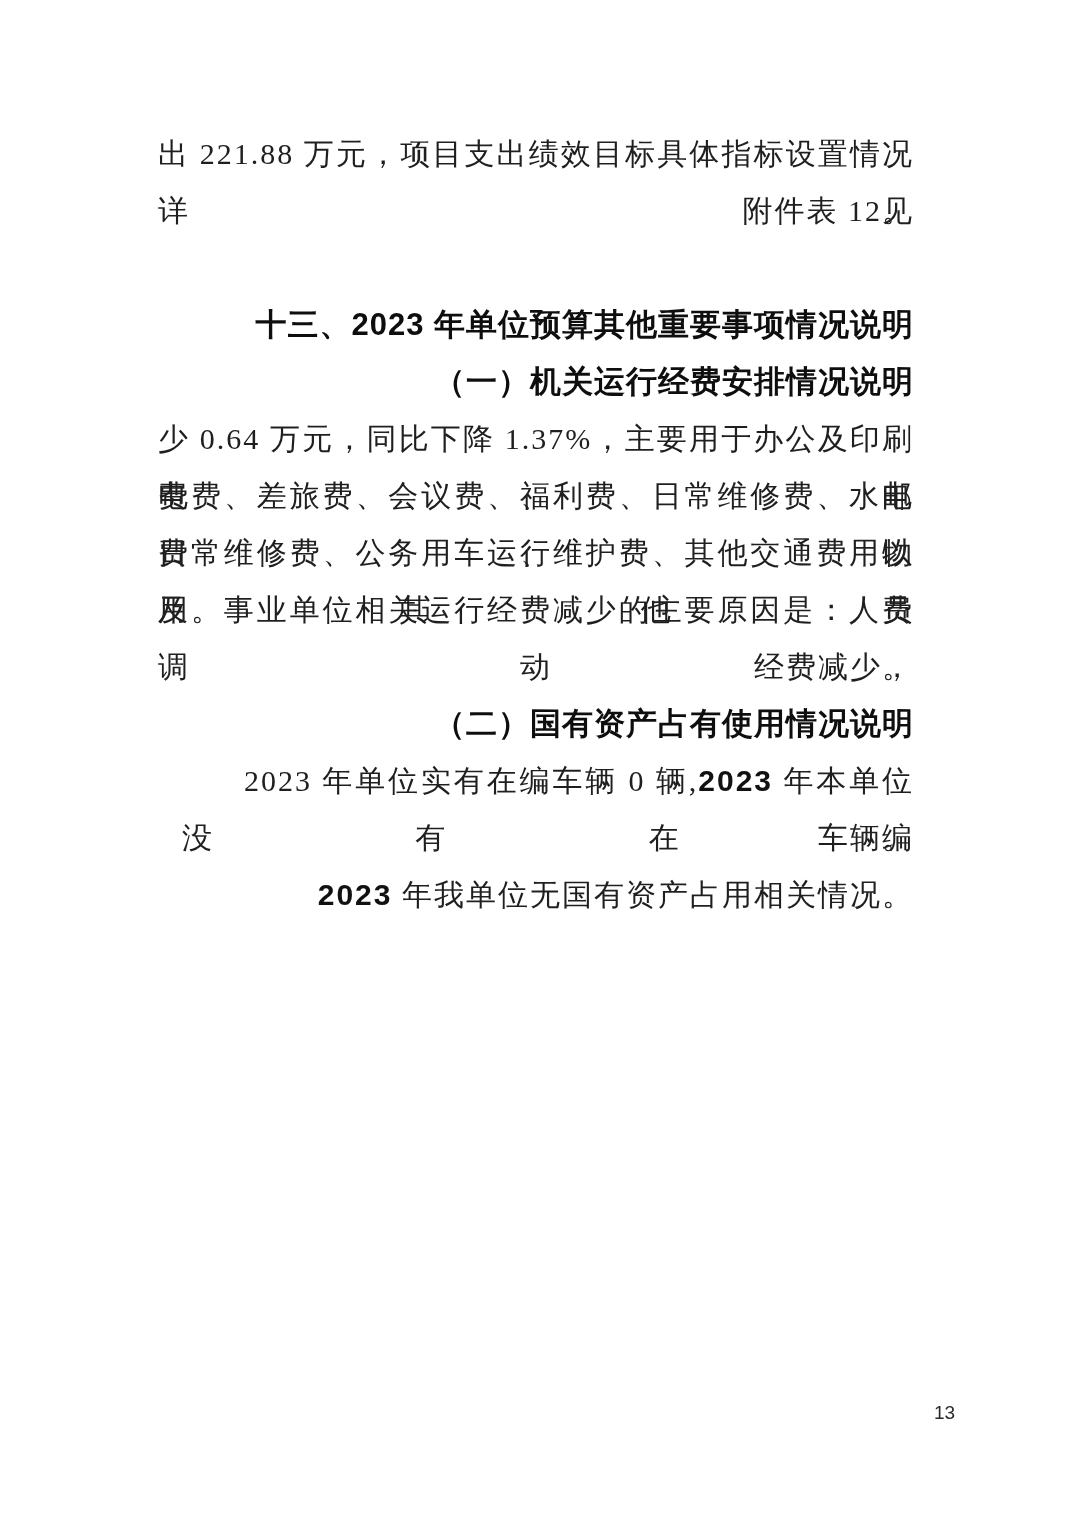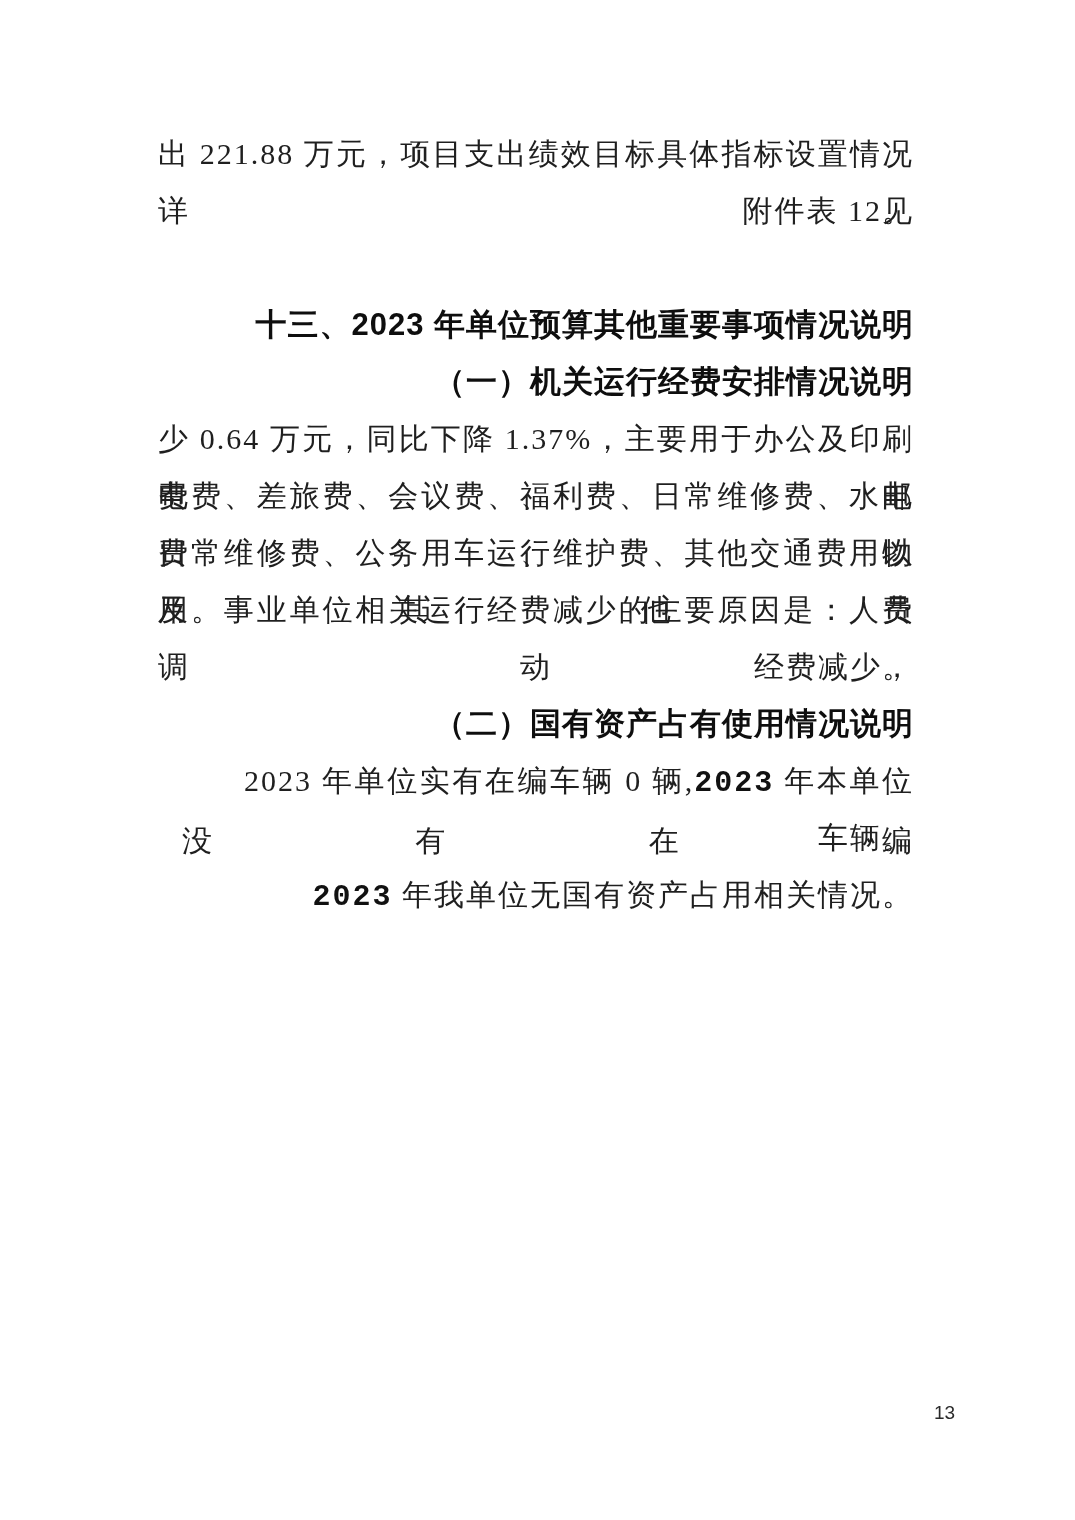--- a/index.html
+++ b/index.html
@@ -45,21 +45,21 @@
     height: 57px;
   }
   .h1, .h2 {
     font-family: "Liberation Sans", sans-serif;
     font-weight: bold;
     font-size: 31px;
     letter-spacing: 1px;
     color: #0e0e0e;
   }
   .num-alt {
-    font-family: Liberation Mono, monospace;
+    font-family: Liberation Sans, sans-serif;
     font-weight: bold;
     color: #111111;
   }
   .page-number {
     position: absolute;
     left: 934px;
     top: 1402px;
     font-family: "Liberation Sans", sans-serif;
     font-size: 19px;
     color: #2a2a2a;

